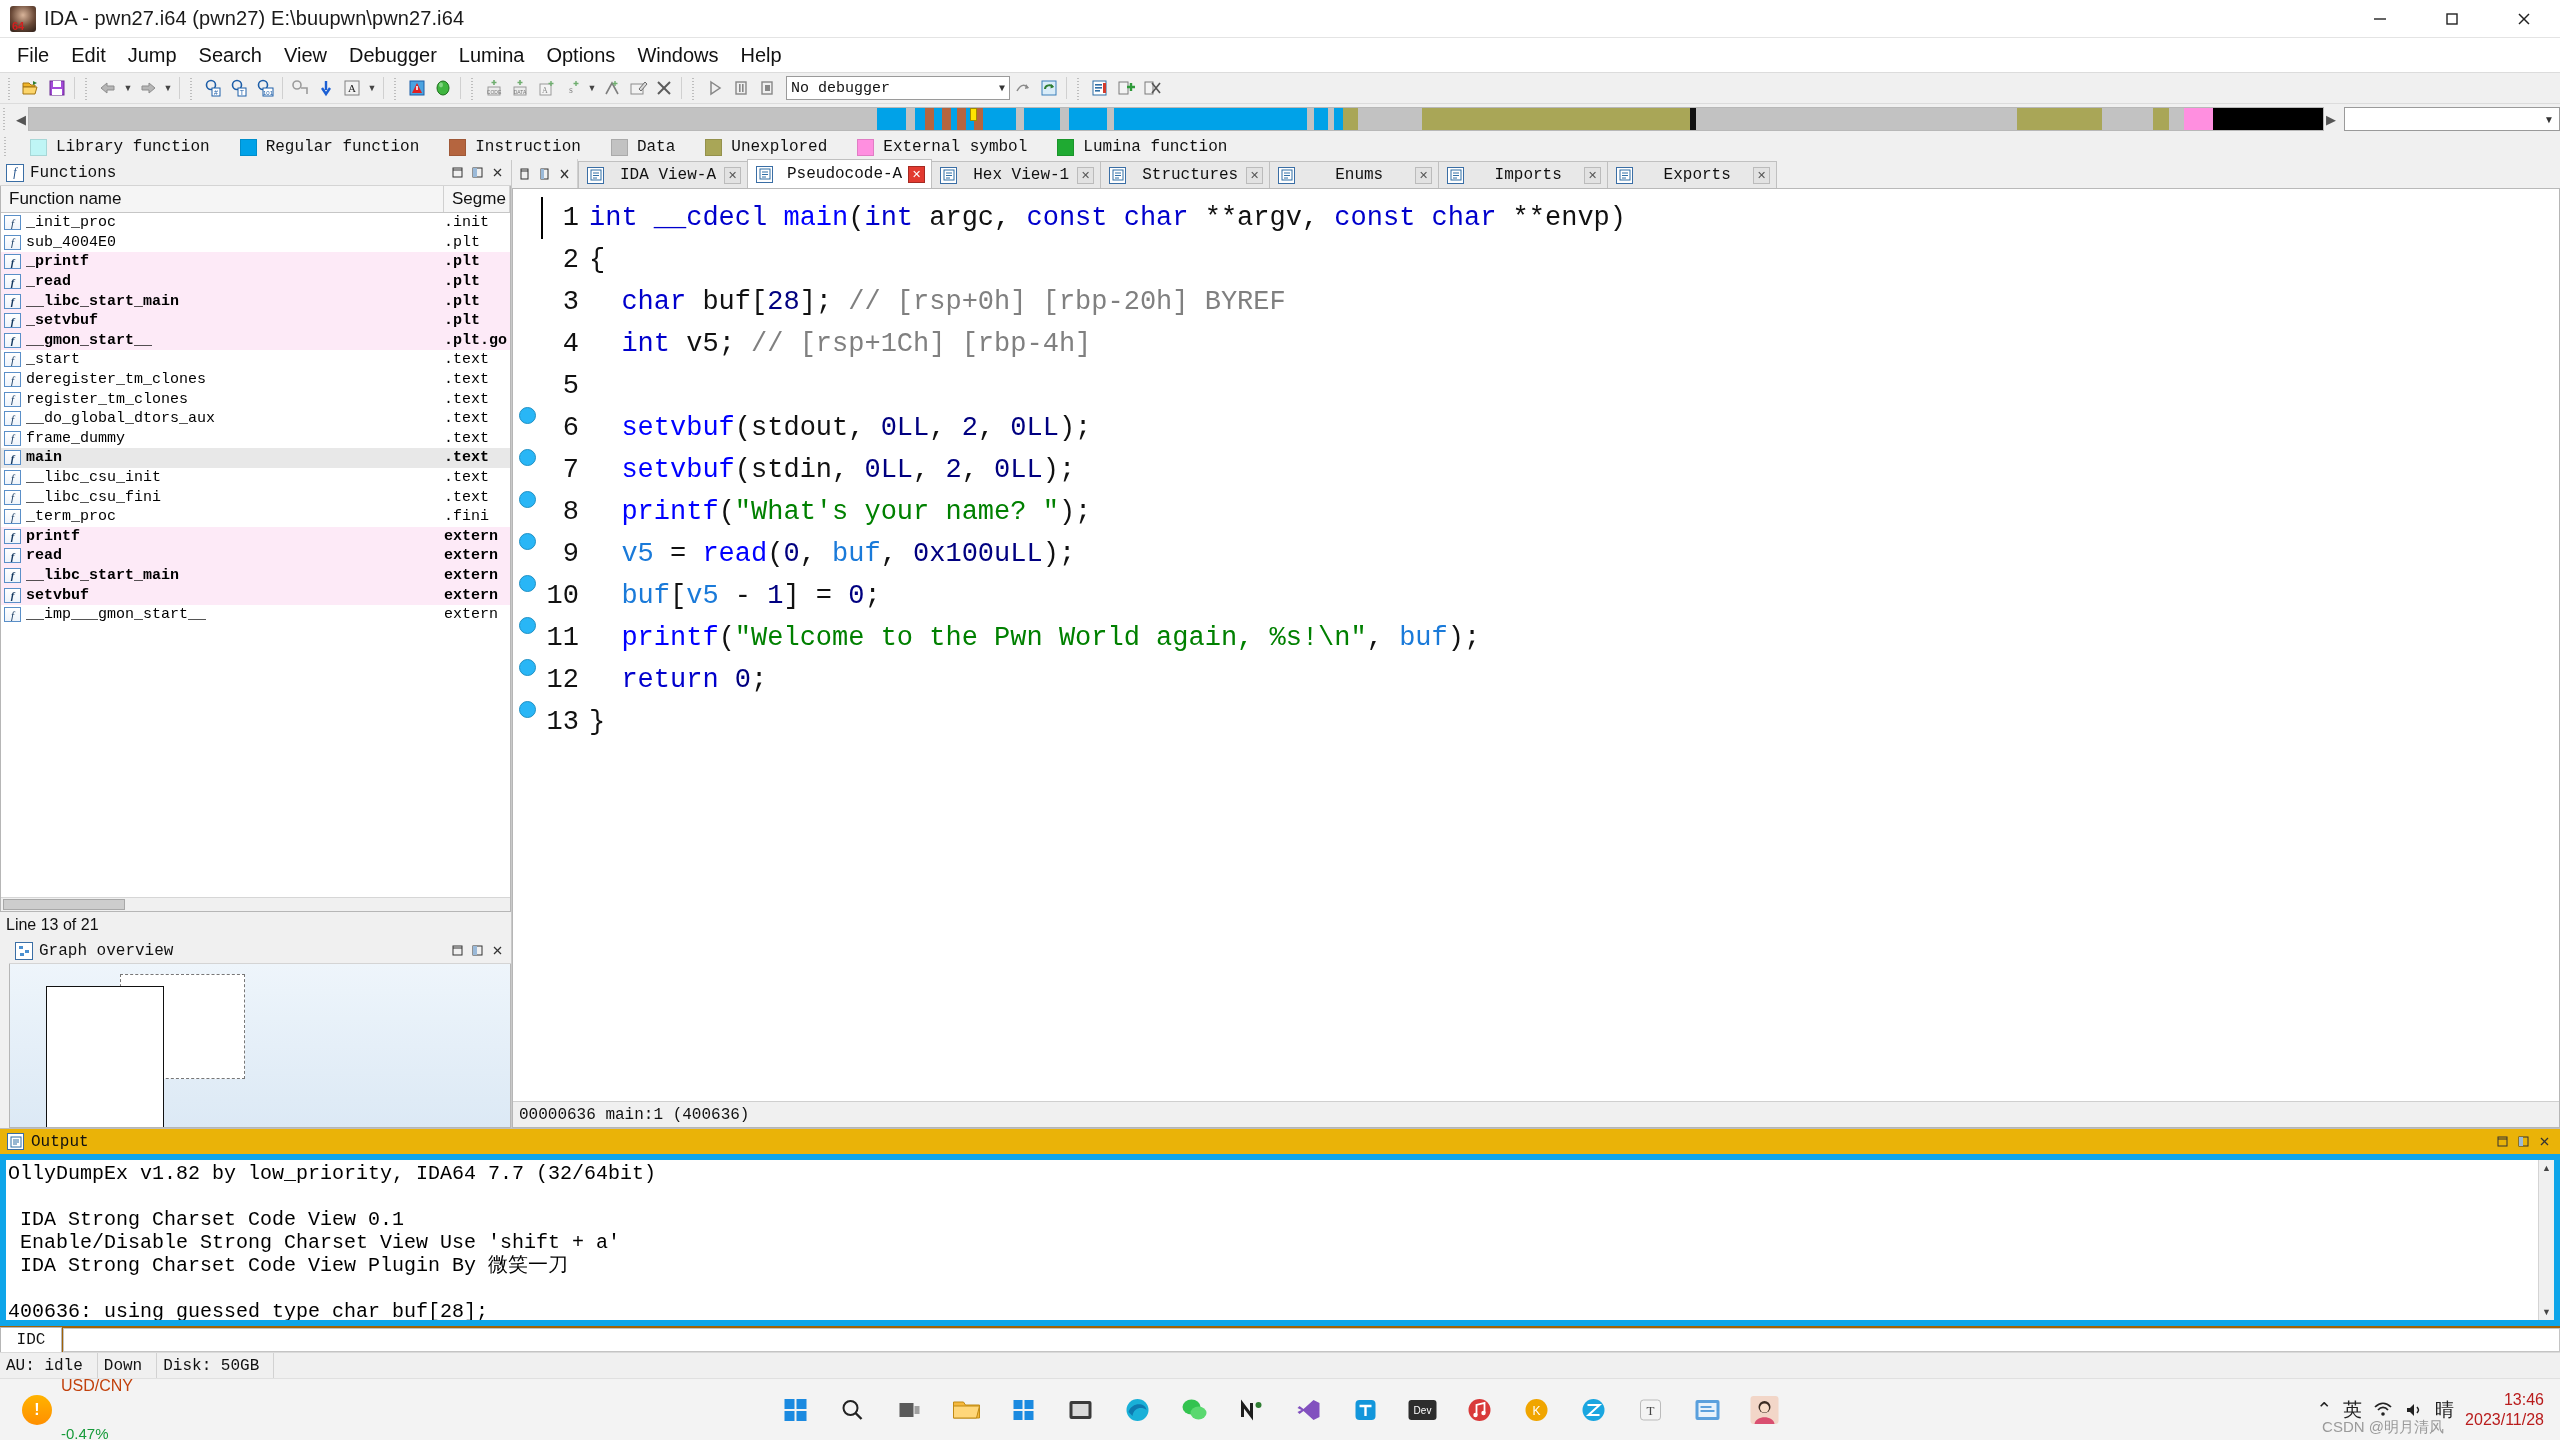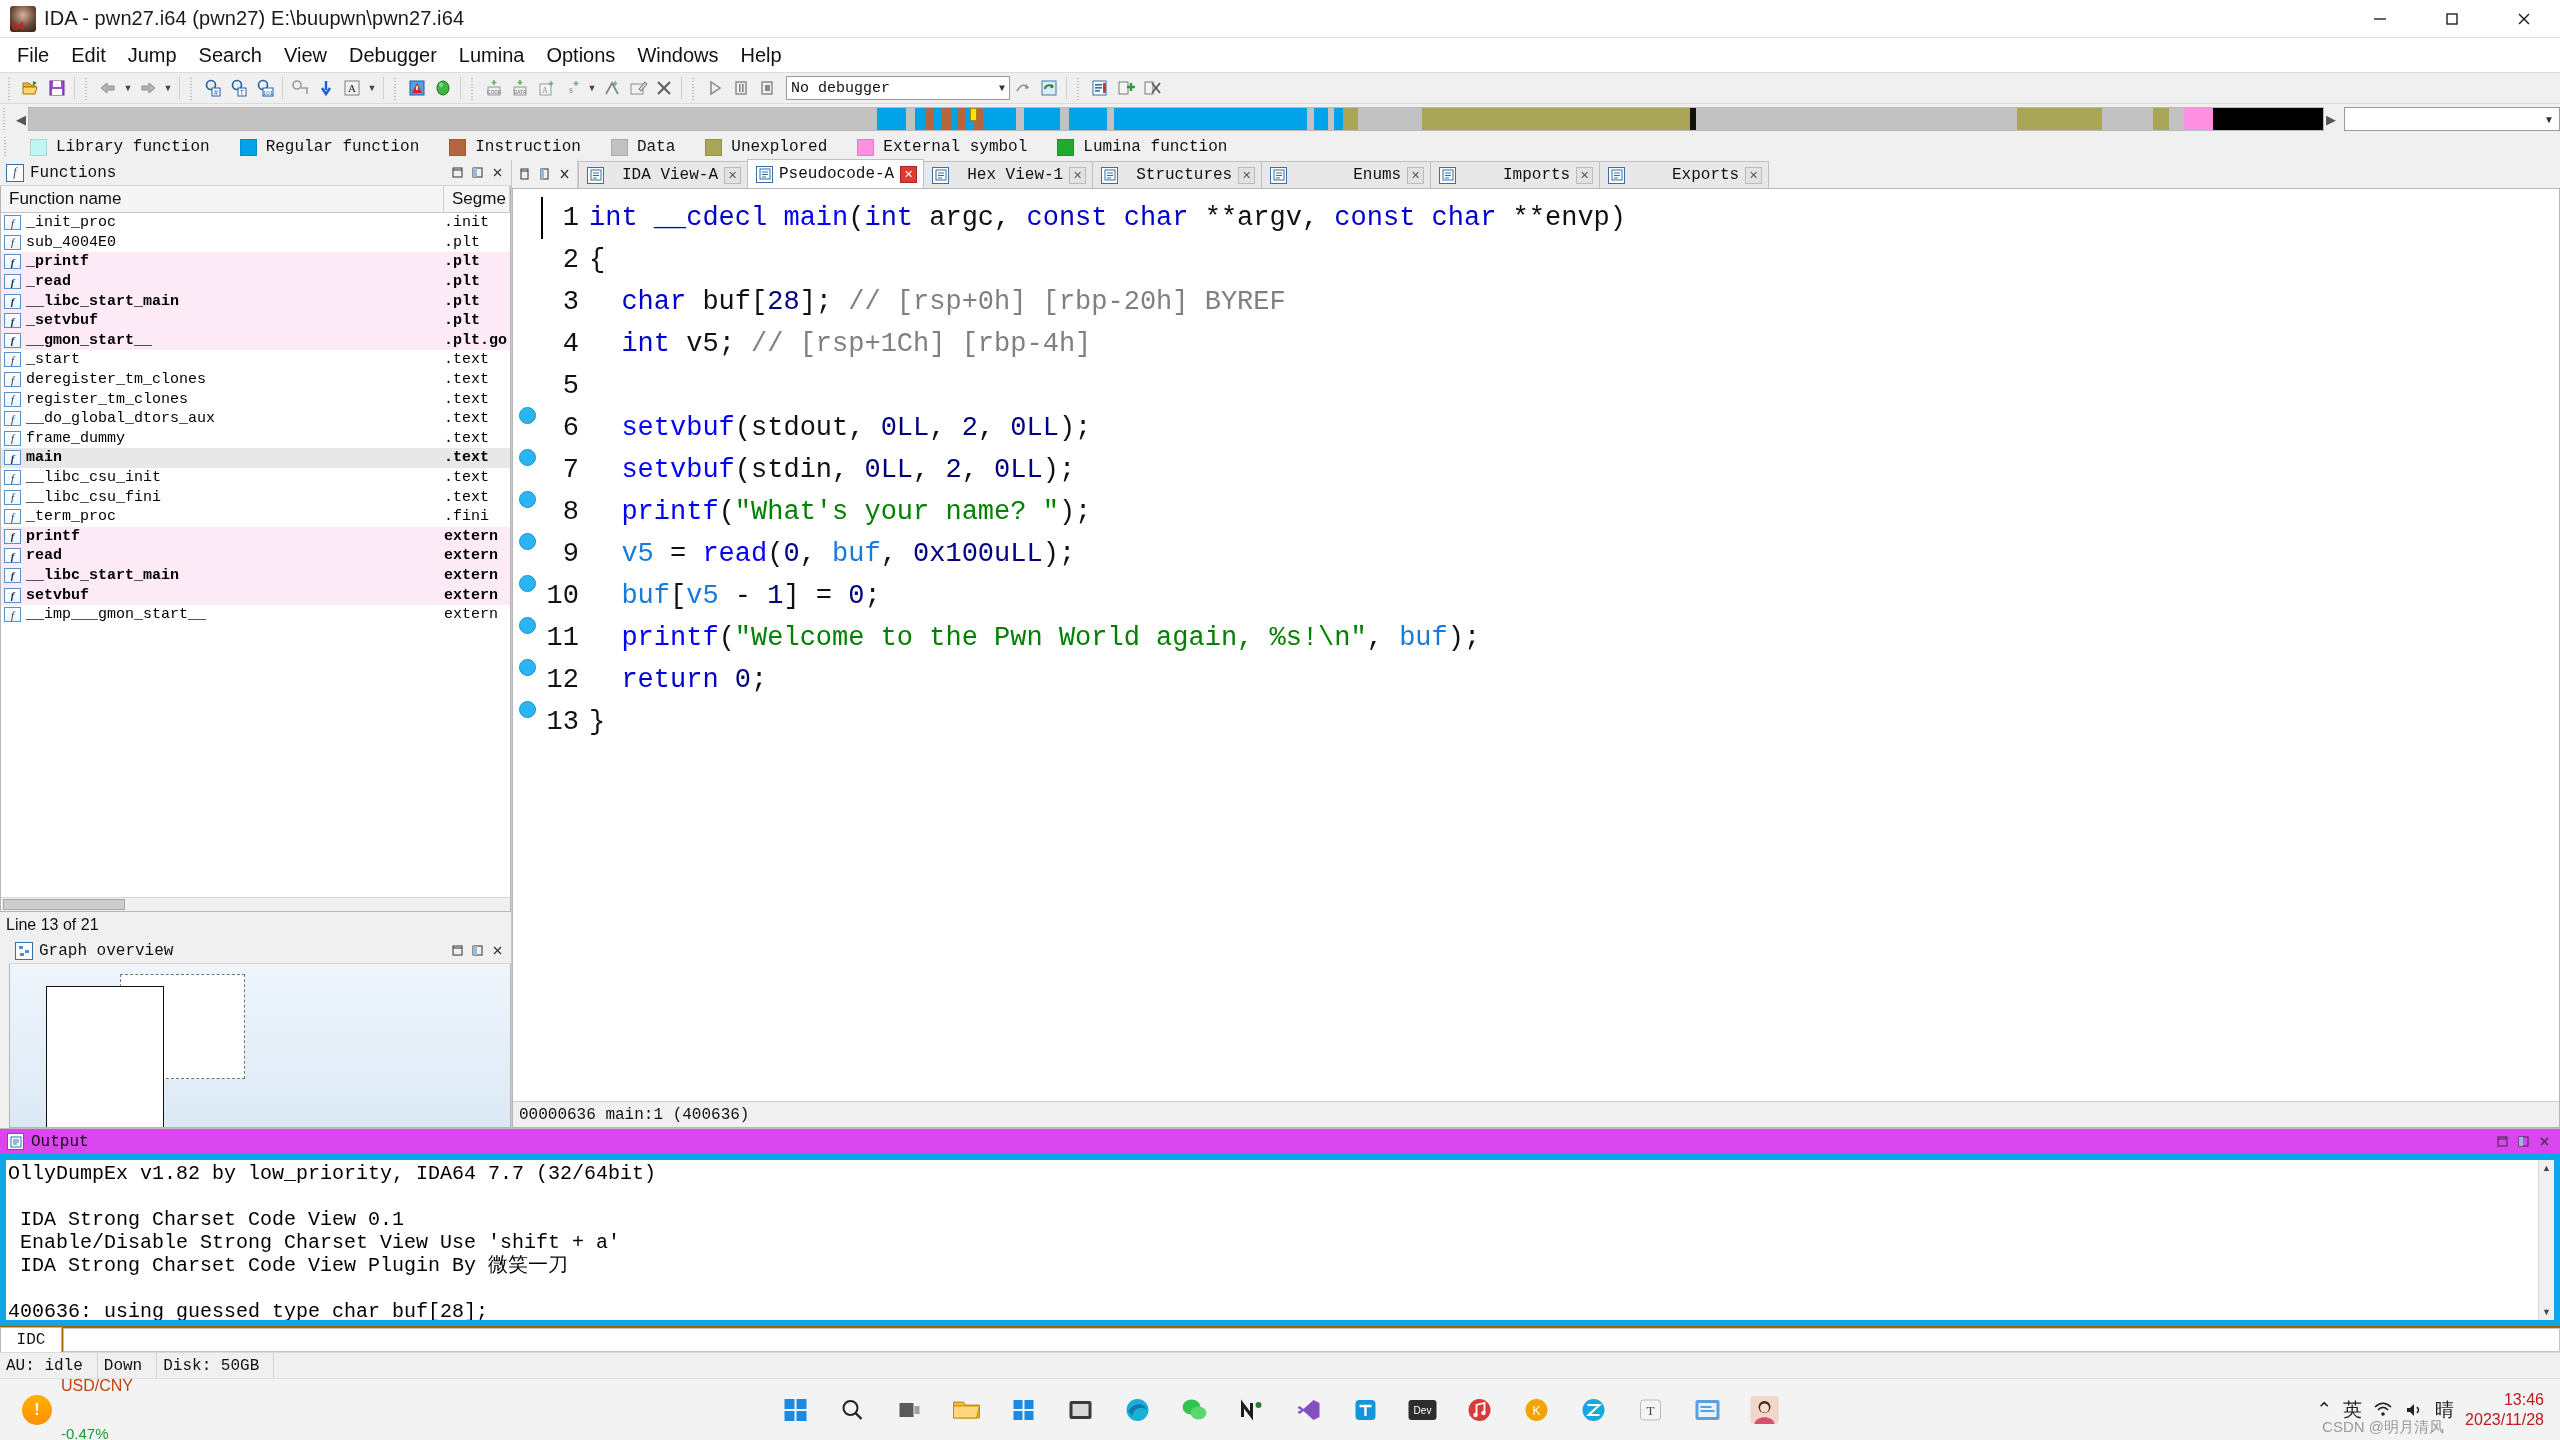--- a/index.html
+++ b/index.html
@@ -119,21 +119,21 @@
 
   
   .tabrow{height:29px;background:#f0f0f0;display:flex;align-items:flex-end;flex:0 0 29px;border-bottom:1px solid #b9b9b9;}
   .tabctl{display:flex;align-items:center;height:29px;padding:0 4px;gap:3px;border-right:1px solid #cfcfcf;}
   .tabctl .tc{width:17px;height:17px;display:flex;align-items:center;justify-content:center;font-size:12px;color:#222;}
   .tab{height:27px;display:flex;align-items:center;padding:0 6px 0 8px;border:1px solid #c0c0c0;border-bottom:none;
     background:#e8e8e8;margin-right:-1px;min-width:170px;}
   .tab.active{background:#ffffff;height:29px;}
   .tab .ti{width:17px;height:17px;margin-right:6px;flex:0 0 17px;display:flex;align-items:center;justify-content:center;
      border:1px solid #3a6ea5;background:#fff;font-size:11px;color:#1d4e89;}
-  .tab .tl{flex:1;text-align:right;font-size:16px;color:#111;font-family:"Liberation Mono",monospace;white-space:nowrap;}
+  .tab .tl{flex:1;text-align:center;font-size:16px;color:#111;font-family:"Liberation Mono",monospace;white-space:nowrap;margin-left:8px;}
   .tab .tx{width:17px;height:17px;margin-left:6px;flex:0 0 17px;display:flex;align-items:center;justify-content:center;
      font-size:11px;color:#555;border:1px solid #bbb;background:#e2e2e2;}
   .tab.active .tx{background:#e23a30;border-color:#a52a22;color:#fff;}
 
   
   .codewrap{flex:1;background:#fff;position:relative;min-height:0;display:flex;flex-direction:column;border:1px solid #b6b6b6;border-top:none;}
   .code{flex:1;overflow:hidden;padding-top:8px;position:relative;}
   .cline{display:flex;align-items:flex-start;height:42px;font-family:"Liberation Mono",monospace;font-size:27px;line-height:42px;white-space:pre;}
   .bp{width:28px;flex:0 0 28px;display:flex;align-items:center;justify-content:center;}
   .bp .dot{width:17px;height:17px;border-radius:50%;background:#29b6f6;border:1px solid #1f90c4;}
@@ -145,21 +145,21 @@
   .k-cm{color:#808080;}
   .k-num{color:#000080;}
   .k-var{color:#1a7ad9;}
   .k-def{color:#111;}
   .cursorbar{position:absolute;left:28px;top:8px;width:2px;height:42px;background:#000;}
   .codestatus{height:26px;flex:0 0 26px;background:#f0f0f0;border-top:1px solid #cfcfcf;display:flex;align-items:center;
      padding-left:6px;font-size:16px;font-family:"Liberation Mono",monospace;color:#111;}
 
   
   .outpanel{height:250px;flex:0 0 250px;display:flex;flex-direction:column;background:#f0f0f0;border-top:1px solid #bdbdbd;}
-  .outhead{height:25px;flex:0 0 25px;display:flex;align-items:center;padding:0 3px;background:#d946ef;}
+  .outhead{height:25px;flex:0 0 25px;display:flex;align-items:center;padding:0 3px;background:#eab308;}
   .outhead .oi{width:17px;height:17px;margin:0 7px 0 4px;border:1px solid #3a6ea5;background:#fff;color:#1d4e89;font-size:11px;
     display:flex;align-items:center;justify-content:center;}
   .outhead .ol{font-size:16px;color:#111;font-family:"Liberation Mono",monospace;}
   .outhead .ob{margin-left:auto;display:flex;gap:3px;padding-right:4px;}
   .outbody{flex:1;background:#fff;border:6px solid #0ea5e9;overflow:hidden;position:relative;display:flex;}
   .outtext{flex:1;padding:2px 0 0 2px;font-family:"Liberation Mono",monospace;font-size:20px;line-height:23px;color:#000;white-space:pre;}
   .outsb{width:16px;flex:0 0 16px;background:#f0f0f0;border-left:1px solid #d4d4d4;position:relative;}
   .outsb .up,.outsb .dn{height:16px;display:flex;align-items:center;justify-content:center;font-size:9px;color:#444;background:#f0f0f0;}
   .outsb .dn{position:absolute;bottom:0;left:0;right:0;}
   .outtabs{height:26px;flex:0 0 26px;background:#a16207;display:flex;align-items:flex-end;}

